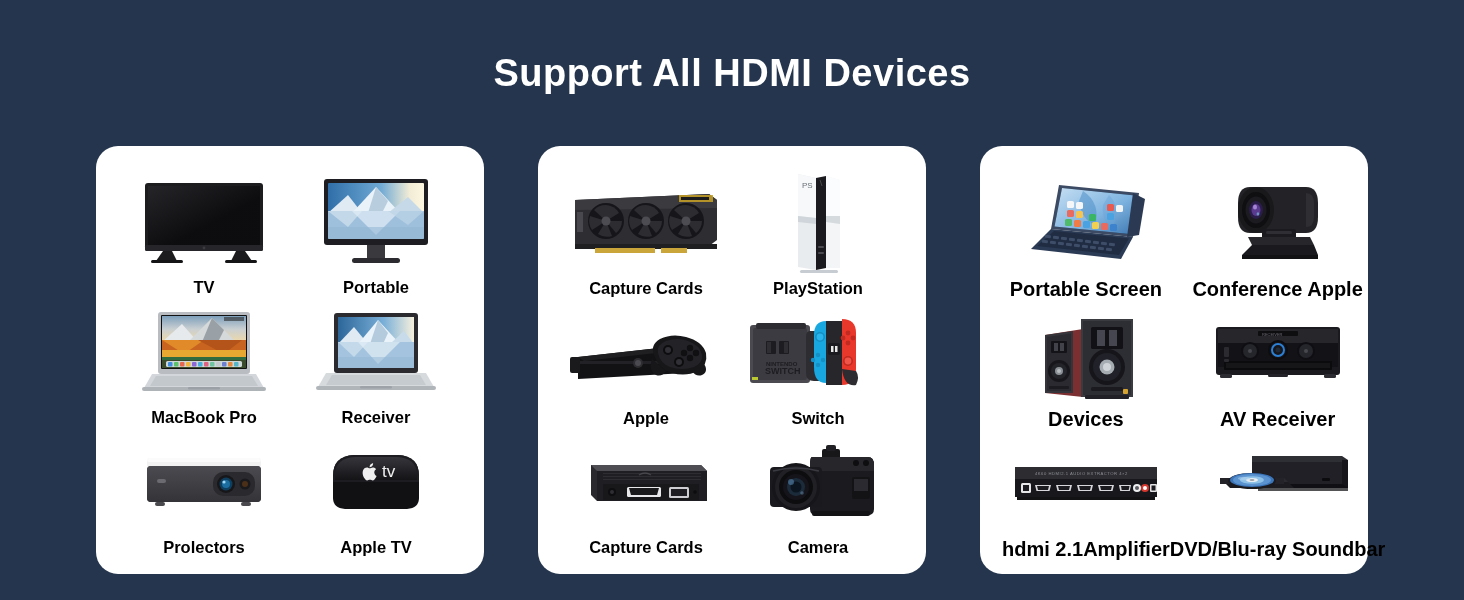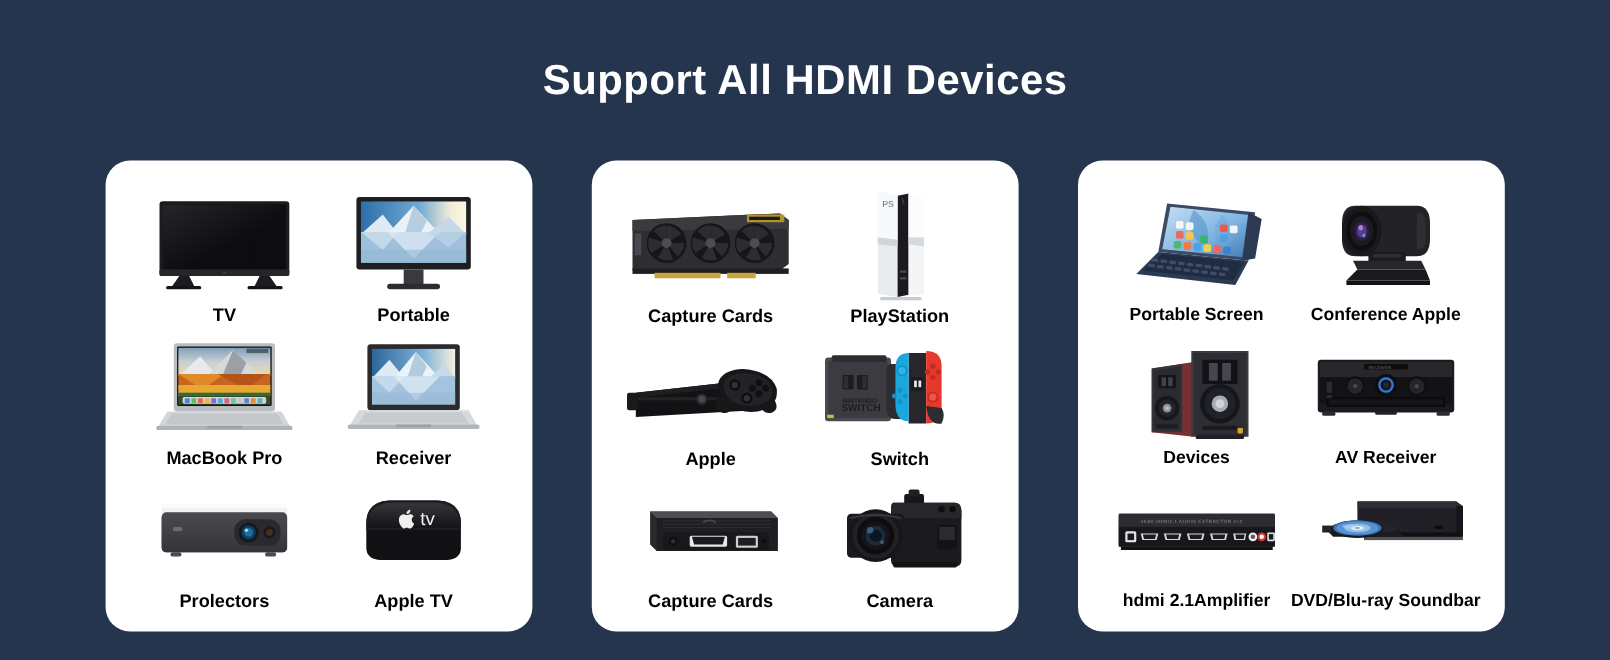--- a/index.html
+++ b/index.html
@@ -65,21 +65,21 @@
   .label {
     color: #000000;
     font-size: 16.5px;
     font-weight: bold;
     text-align: center;
     line-height: 1.1;
     white-space: nowrap;
     margin-top: 3px;
     height: 22px;
   }
-  .card3 .label { font-size: 16px; }
+  .card3 .label { font-size: 20px; }
 </style>
 </head>
 <body>
 
 <div class="banner">
 
   <div class="page-title">Support All HDMI Devices</div>
 
   <div class="cards-row">
 

